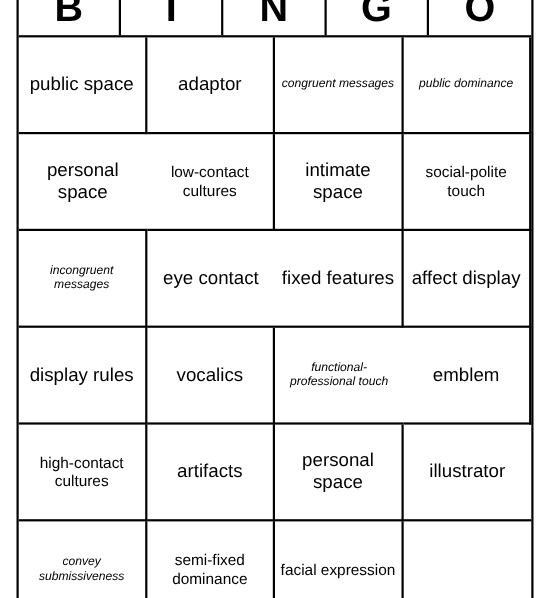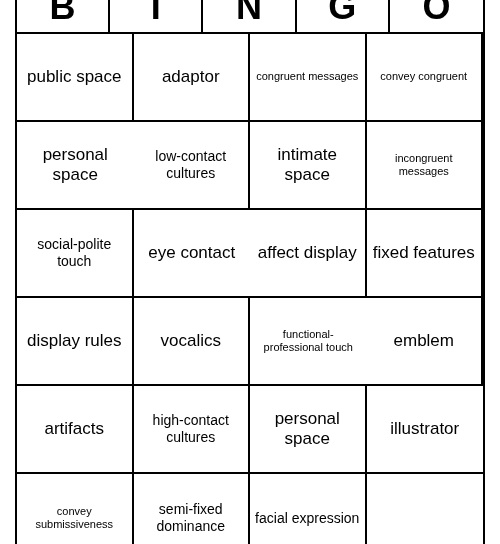--- a/index.html
+++ b/index.html
@@ -74,20 +74,21 @@
     .large-text {
       font-size: 17px;
     }
 
     .medium-text {
       font-size: 14px;
     }
 
     .small-text {
       font-size: 11px;
+      font-style: italic;
     }
   </style>
 </head>
 <body>
 
 <div class="bingo-card">
   <div class="bingo-header">
   <div class="bingo-header-cell">B</div>
       <div class="bingo-header-cell">I</div>
       <div class="bingo-header-cell">N</div>
@@ -98,63 +99,63 @@
   <div class="bingo-cell">
         <span class="large-text">public space</span>
       </div>
       <div class="bingo-cell">
         <span class="large-text">adaptor</span>
       </div>
       <div class="bingo-cell">
         <span class="small-text">congruent messages</span>
       </div>
       <div class="bingo-cell">
-        <span class="small-text">convey congruent</span>
+        <span class="small-text">public dominance</span>
       </div>
       <div class="bingo-cell">
         <span class="large-text">personal space</span>
       </div>
       <div class="bingo-cell">
         <span class="medium-text">low-contact cultures</span>
       </div>
       <div class="bingo-cell">
         <span class="large-text">intimate space</span>
       </div>
       <div class="bingo-cell">
-        <span class="small-text">incongruent messages</span>
+        <span class="medium-text">social-polite touch</span>
       </div>
       <div class="bingo-cell">
-        <span class="medium-text">social-polite touch</span>
+        <span class="small-text">incongruent messages</span>
       </div>
       <div class="bingo-cell">
         <span class="large-text">eye contact</span>
       </div>
       <div class="bingo-cell">
-        <span class="large-text">affect display</span>
+        <span class="large-text">fixed features</span>
       </div>
       <div class="bingo-cell">
-        <span class="large-text">fixed features</span>
+        <span class="large-text">affect display</span>
       </div>
       <div class="bingo-cell">
         <span class="large-text">display rules</span>
       </div>
       <div class="bingo-cell">
         <span class="large-text">vocalics</span>
       </div>
       <div class="bingo-cell">
         <span class="small-text">functional-professional touch</span>
       </div>
       <div class="bingo-cell">
         <span class="large-text">emblem</span>
       </div>
       <div class="bingo-cell">
-        <span class="large-text">artifacts</span>
+        <span class="medium-text">high-contact cultures</span>
       </div>
       <div class="bingo-cell">
-        <span class="medium-text">high-contact cultures</span>
+        <span class="large-text">artifacts</span>
       </div>
       <div class="bingo-cell">
         <span class="large-text">personal space</span>
       </div>
       <div class="bingo-cell">
         <span class="large-text">illustrator</span>
       </div>
       <div class="bingo-cell">
         <span class="small-text">convey submissiveness</span>
       </div>

